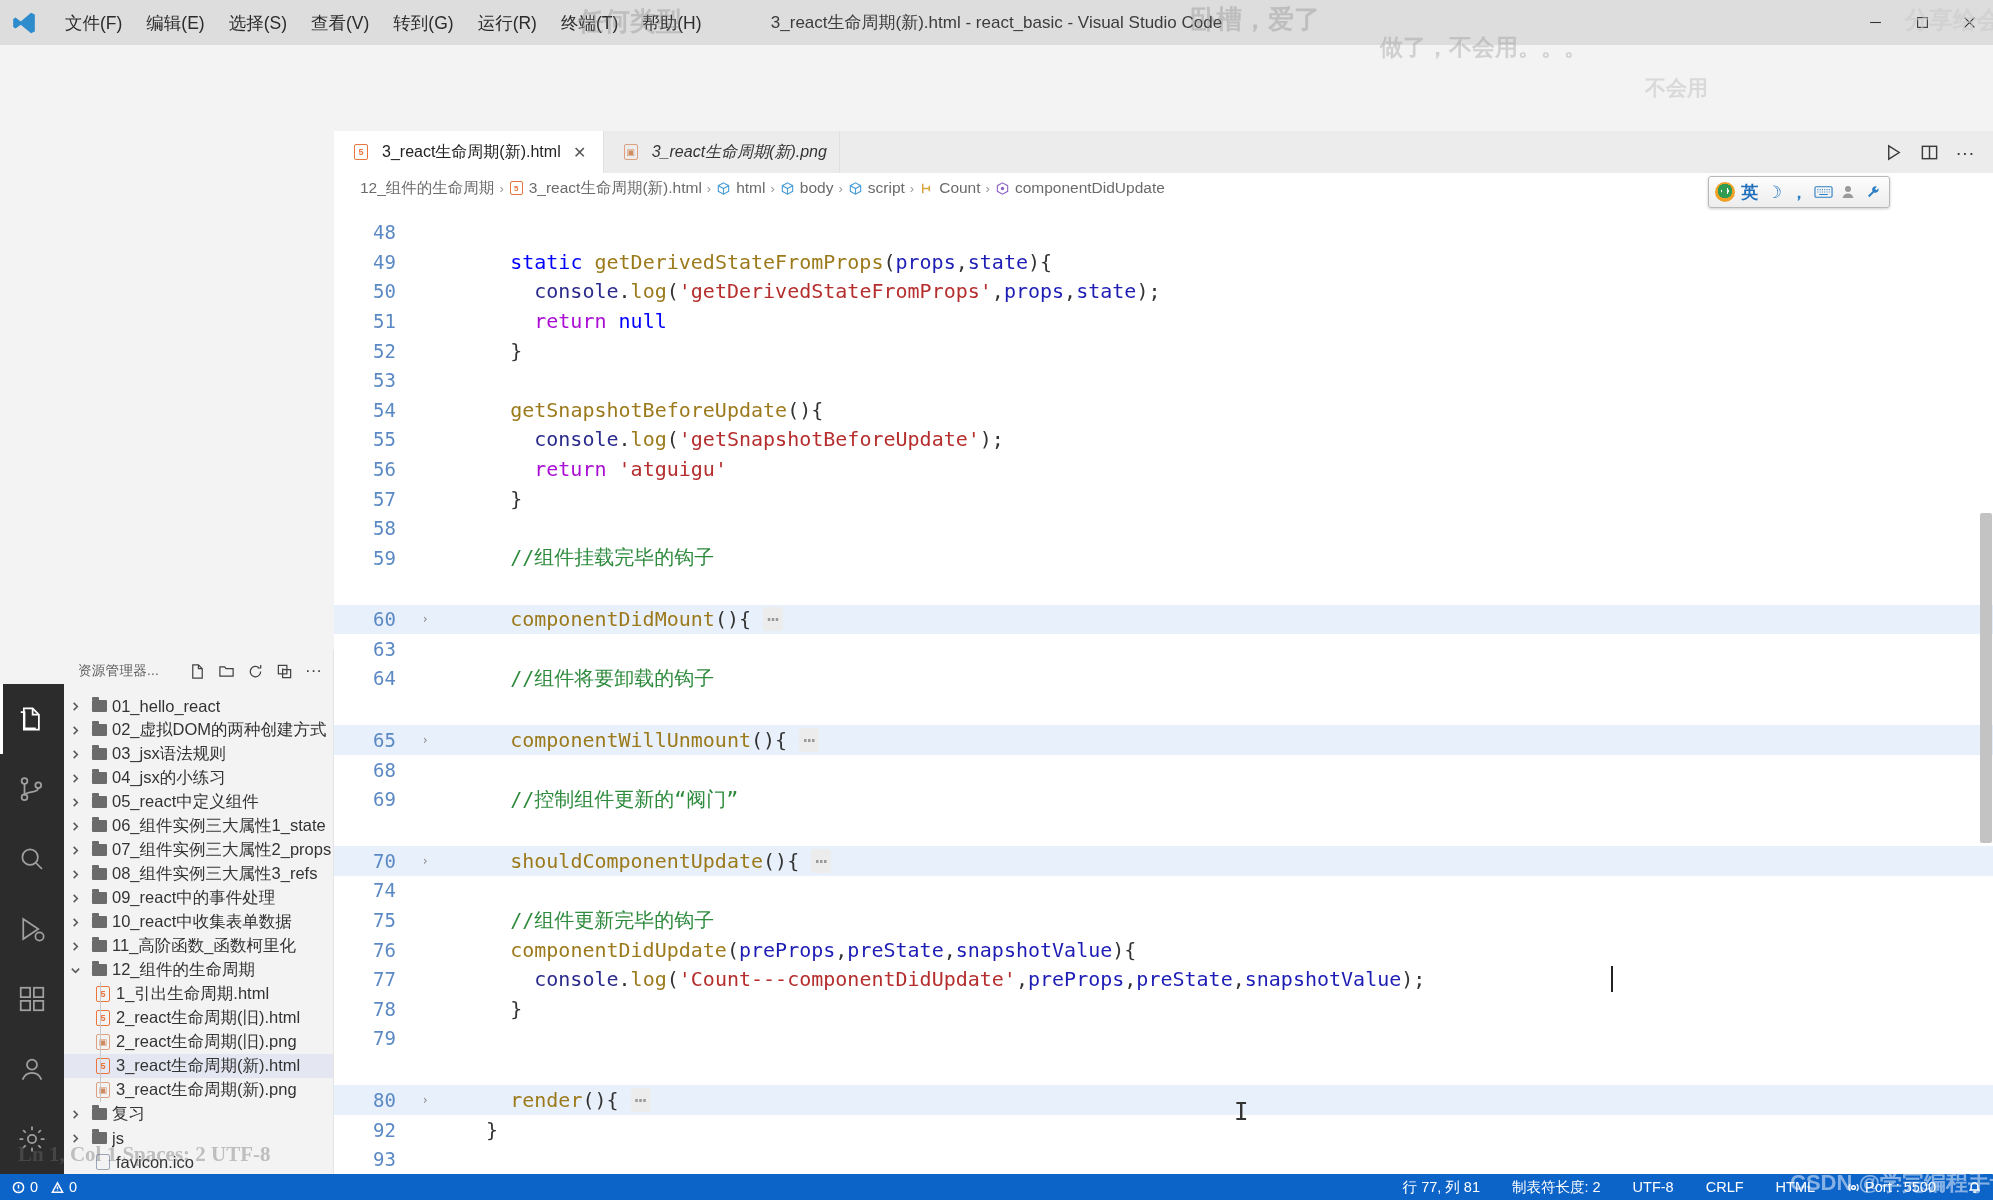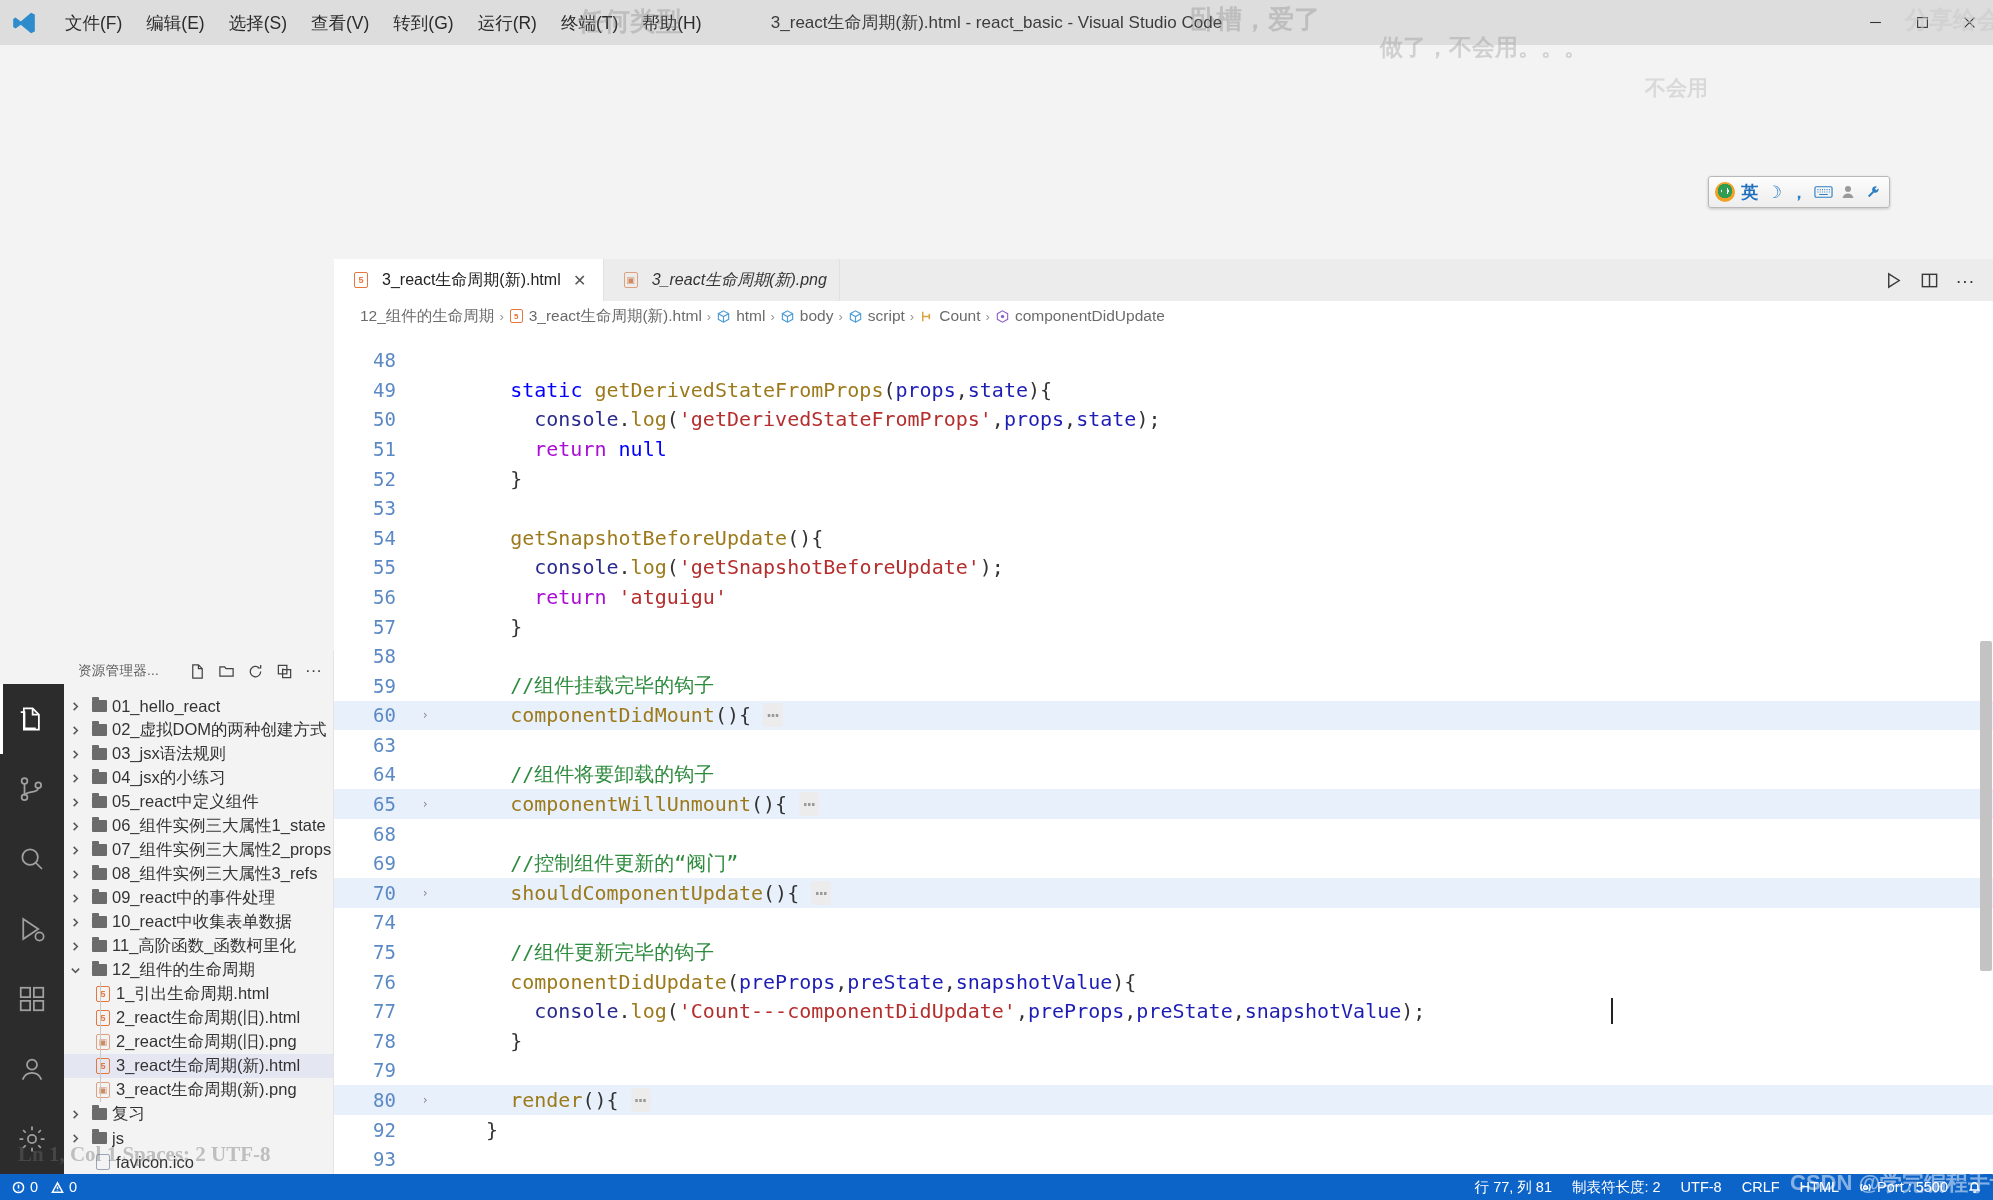--- a/index.html
+++ b/index.html
@@ -95,21 +95,21 @@
                 font-size:15.5px; color:#6b6b6b; background:#fff; flex:0 0 30px; white-space:nowrap; }
   .bc-item { display:flex; align-items:center; gap:5px; cursor:pointer; }
   .bc-sep { color:#9a9a9a; font-size:13px; }
   .bc-ico { width:15px; height:15px; display:inline-flex; align-items:center; justify-content:center; }
   .bc-ico svg { width:15px; height:15px; }
 
   
   .code-wrap { flex:1; position:relative; overflow:hidden; background:#ffffff; display:flex; }
   .lines { flex:1; position:relative; font-family:"DejaVu Sans Mono", monospace; font-size:20px; }
   .cl { height:29.6px; display:flex; align-items:center; white-space:pre; position:relative; }
-  .cl.hl { background:#e8f0fb; }
+  .cl.hl { background:#e8f0fb;margin-top:32px; }
   .lno { width:78px; text-align:right; padding-right:16px; color:#5b89c4; font-family:"DejaVu Sans Mono", monospace;
          font-size:19px; flex:0 0 78px; user-select:none; }
   .fold { width:26px; flex:0 0 26px; display:flex; align-items:center; justify-content:center; color:#8a8a8a; font-size:12px; }
   .code-txt { padding-left:24px; color:#222; }
 
   
   .t-com { color:#2e8b3d; }
   .t-kw  { color:#0000ff; }
   .t-kw2 { color:#aa0dd4; }
   .t-fn  { color:#9c7a1b; }
@@ -121,21 +121,21 @@
 
   .cursor-caret { position:absolute; width:2px; background:#222; height:26px; }
   .vscrollbar { position:absolute; right:0; top:0; bottom:0; width:14px; background:transparent; }
   .vthumb { position:absolute; right:1px; width:12px; background:#c3c3c3; border-radius:2px; }
   .mouse-caret { position:absolute; font-family:"DejaVu Sans Mono", monospace; color:#333; font-size:24px; }
 
   
   .statusbar { height:26px; background:#0c63c8; display:flex; align-items:center; flex:0 0 26px;
                color:#ffffff; font-size:14.5px; padding:0 12px; }
   .sb-left { display:flex; align-items:center; gap:16px; }
-  .sb-right { margin-left:auto; display:flex; align-items:center; gap:20px; }
+  .sb-right { margin-left:auto; display:flex; align-items:center; gap:32px; }
   .sb-cell { display:flex; align-items:center; gap:5px; cursor:pointer; white-space:nowrap; }
   .sb-cell svg { width:13px; height:13px; stroke:#fff; fill:none; stroke-width:1.6; }
 
   
   .ime {
     position:absolute; left:1708px; top:176px; width:182px; height:32px;
     background:linear-gradient(#fdfdfd,#ededed); border:1px solid #b8b8b8; border-radius:3px;
     display:flex; align-items:center; gap:2px; padding:0 5px; box-shadow:0 1px 3px rgba(0,0,0,.2);
   }
   .ime-btn { width:24px; height:26px; display:flex; align-items:center; justify-content:center; cursor:pointer; border-radius:3px; }

